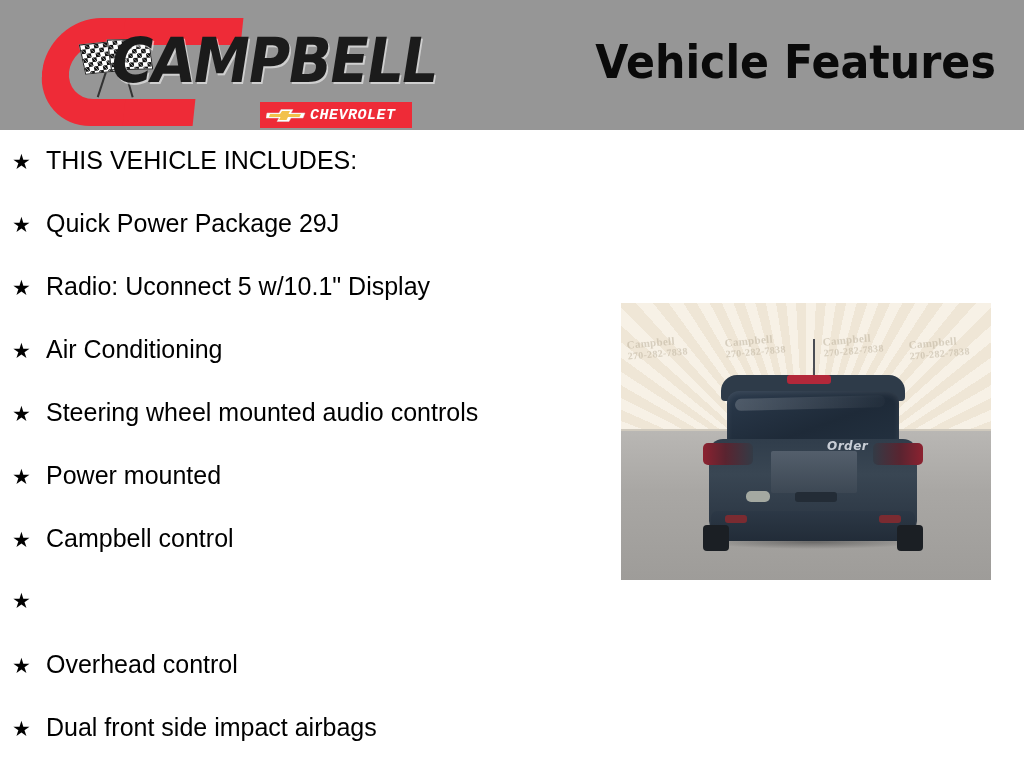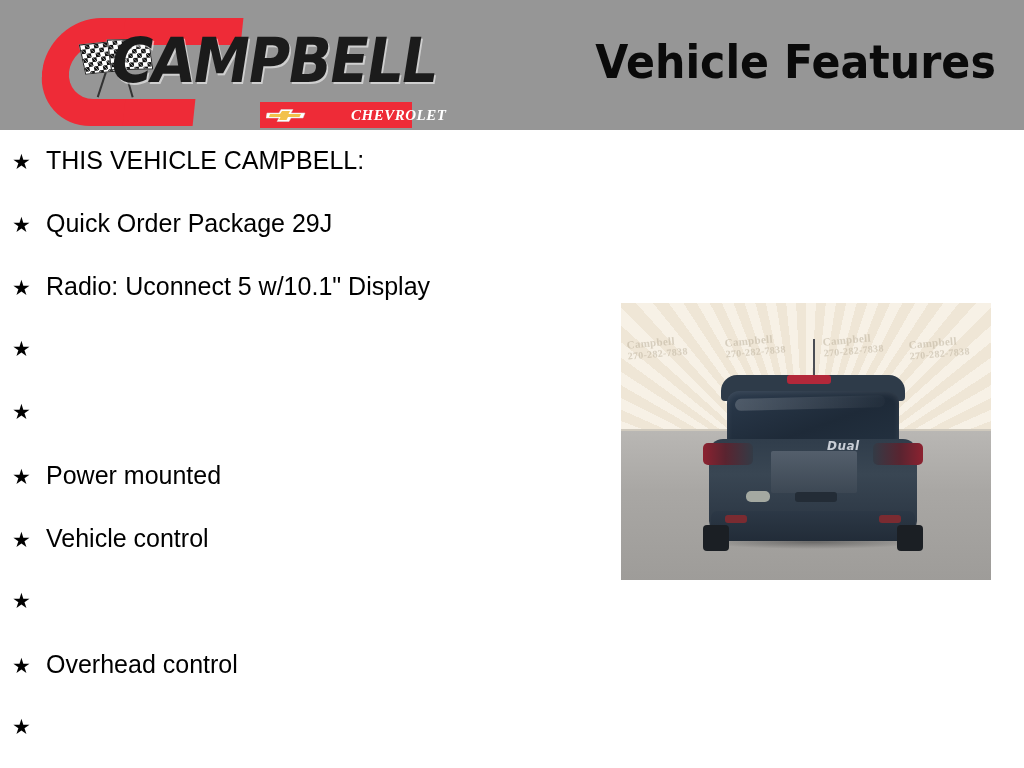--- a/index.html
+++ b/index.html
@@ -124,28 +124,27 @@
     padding-left: 6px;
     box-sizing: border-box;
   }
   #chevy-bowtie {
     width: 40px;
     height: 15px;
     flex: none;
     margin-right: 4px;
   }
   #chevy-banner-text {
-    font-family: Liberation Serif, serif;
+    font-family: Liberation Mono, monospace;
     font-weight: bold;
     font-style: italic;
     font-size: 15px;
     color: #ffffff;
     letter-spacing: 0.5px;
     white-space: nowrap;
-    margin-left: 41px;
   }
 
   
   #page-title {
     position: absolute;
     right: 28px;
     top: 36px;
     font-family: "DejaVu Sans", sans-serif;
     font-weight: bold;
     font-size: 46px;
@@ -388,53 +387,56 @@
     </svg>
     <span id="chevy-banner-text">CHEVROLET</span>
   </div>
 </div>
 
 <div id="page-title">Vehicle Features</div>
 
 <div id="features-list">
   <div class="feature-item">
     <span class="feature-bullet">★</span>
-    <span class="feature-label">THIS VEHICLE CAMPBELL:</span>
-  </div>
-  <div class="feature-item">
-    <span class="feature-bullet">★</span>
-    <span class="feature-label">Quick Order Package 29J</span>
+    <span class="feature-label">THIS VEHICLE INCLUDES:</span>
+  </div>
+  <div class="feature-item">
+    <span class="feature-bullet">★</span>
+    <span class="feature-label">Quick Power Package 29J</span>
   </div>
   <div class="feature-item">
     <span class="feature-bullet">★</span>
     <span class="feature-label">Radio: Uconnect 5 w/10.1" Display</span>
   </div>
   <div class="feature-item">
     <span class="feature-bullet">★</span>
-  </div>
-  <div class="feature-item">
-    <span class="feature-bullet">★</span>
+    <span class="feature-label">Air Conditioning</span>
+  </div>
+  <div class="feature-item">
+    <span class="feature-bullet">★</span>
+    <span class="feature-label">Steering wheel mounted audio controls</span>
   </div>
   <div class="feature-item">
     <span class="feature-bullet">★</span>
     <span class="feature-label">Power mounted</span>
   </div>
   <div class="feature-item">
     <span class="feature-bullet">★</span>
-    <span class="feature-label">Vehicle control</span>
+    <span class="feature-label">Campbell control</span>
   </div>
   <div class="feature-item">
     <span class="feature-bullet">★</span>
   </div>
   <div class="feature-item">
     <span class="feature-bullet">★</span>
     <span class="feature-label">Overhead control</span>
   </div>
   <div class="feature-item">
     <span class="feature-bullet">★</span>
+    <span class="feature-label">Dual front side impact airbags</span>
   </div>
 </div>
 
 <div id="vehicle-photo">
   <div class="photo-backdrop"></div>
   <div class="photo-floor-line"></div>
   <div class="photo-floor"></div>
 
   <div class="watermark wm-1">
     <span>Campbell</span>
@@ -456,21 +458,21 @@
   <div id="jeep">
     <div class="jeep-shadow"></div>
     <div class="jeep-antenna"></div>
     <div class="jeep-roof"></div>
     <div class="jeep-brakelight"></div>
     <div class="jeep-glass"></div>
     <div class="jeep-glass-reflect"></div>
     <div class="jeep-body"></div>
     <div class="jeep-taillight tl-left"></div>
     <div class="jeep-taillight tl-right"></div>
-    <div class="jeep-badge">Dual</div>
+    <div class="jeep-badge">Order</div>
     <div class="jeep-plate"></div>
     <div class="jeep-emblem"></div>
     <div class="jeep-handle"></div>
     <div class="jeep-bumper"></div>
     <div class="jeep-reflector rf-left"></div>
     <div class="jeep-reflector rf-right"></div>
     <div class="jeep-tire tire-left"></div>
     <div class="jeep-tire tire-right"></div>
   </div>
 </div>

